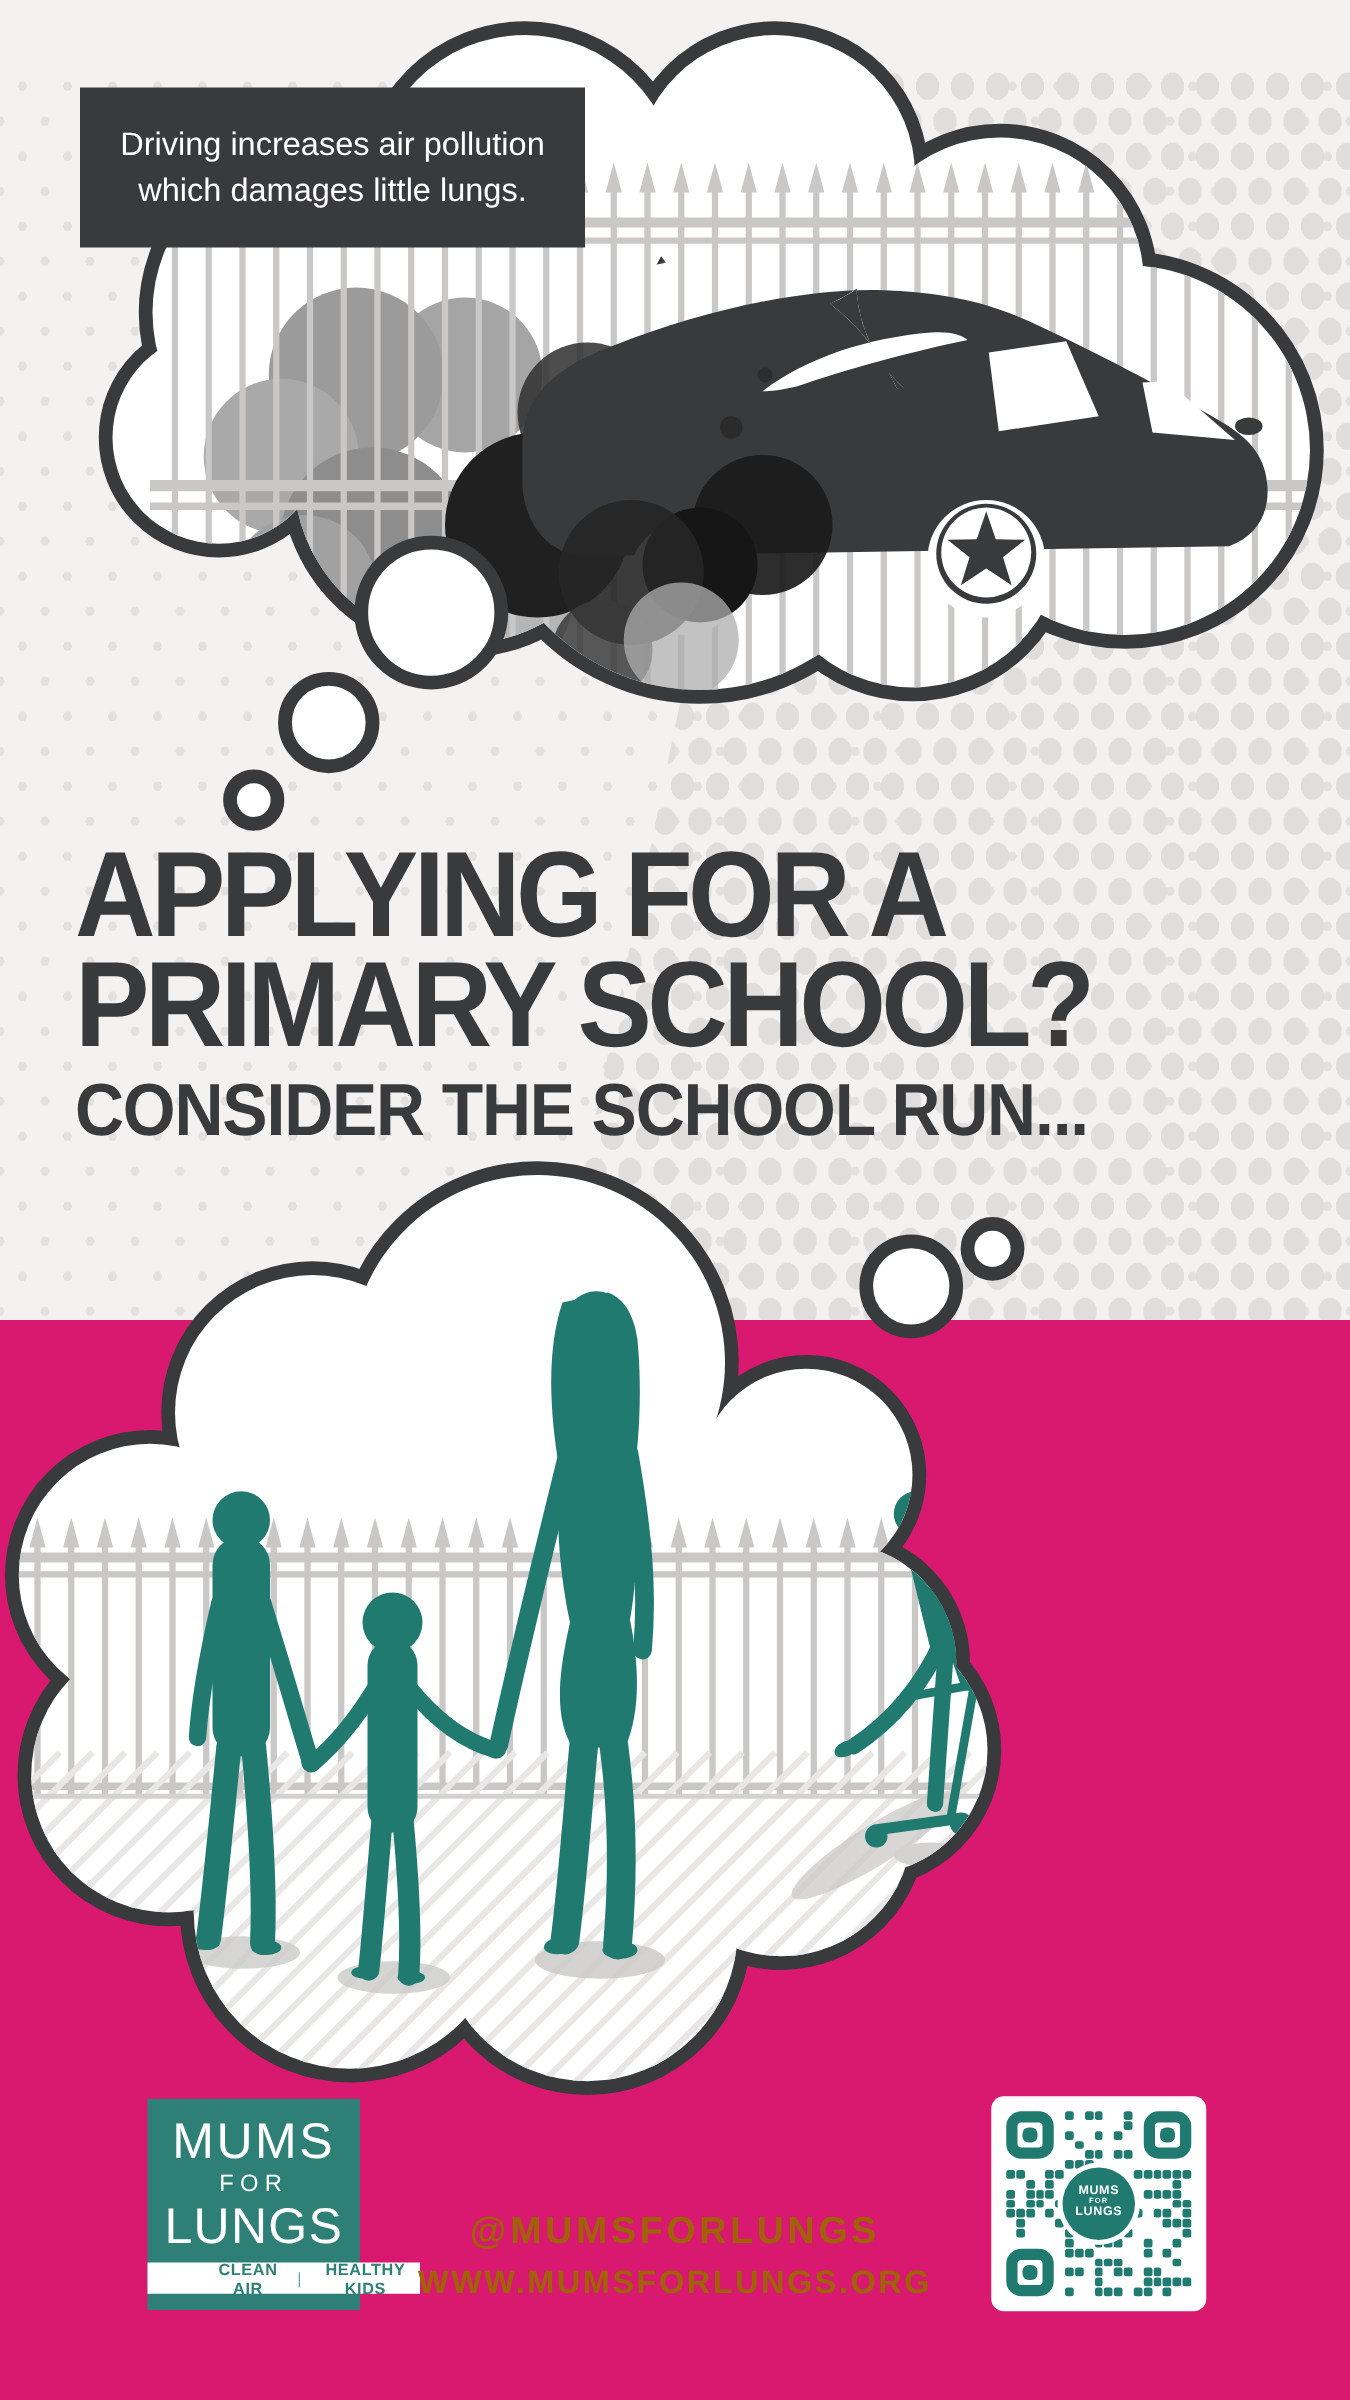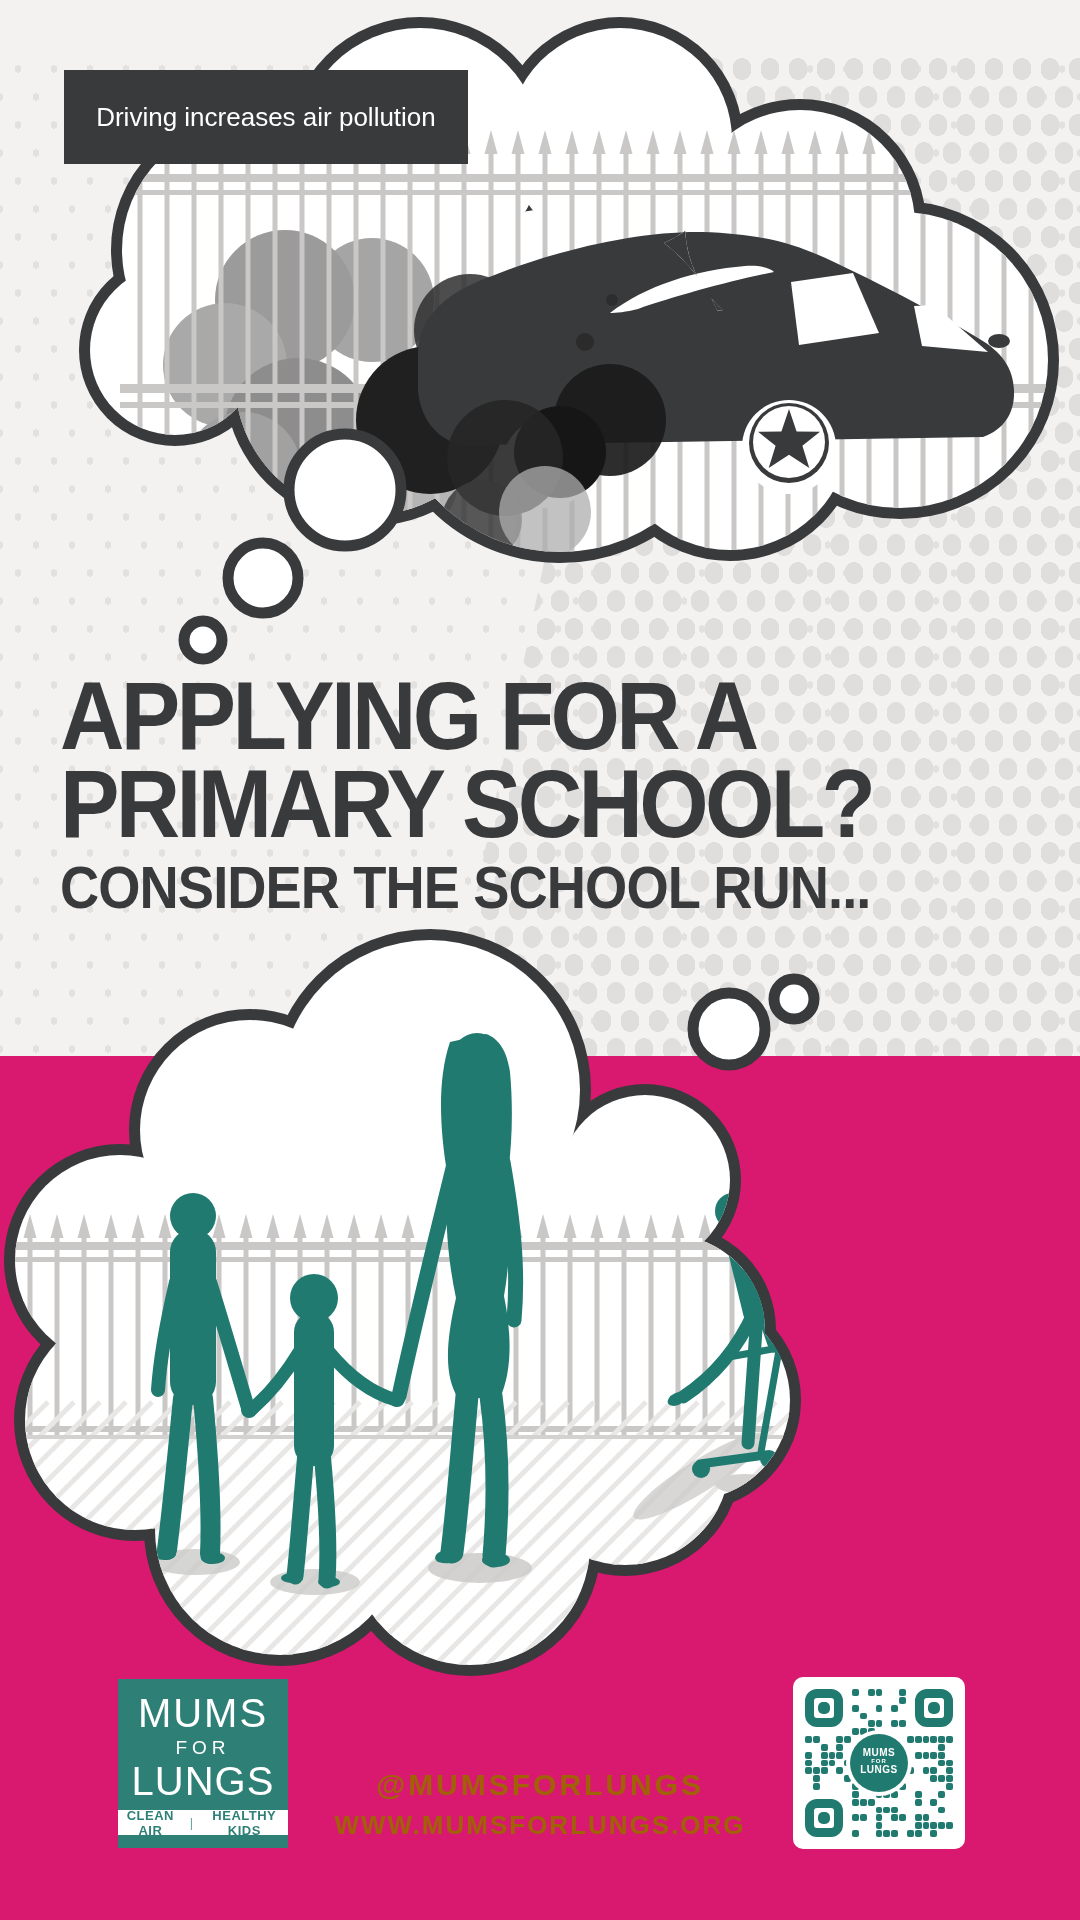--- a/index.html
+++ b/index.html
@@ -29,41 +29,41 @@
     background-position:0 0,14px 28px;
     clip-path:polygon(60% 0%,100% 0%,100% 100%,41% 100%);
   }
   svg.art{position:absolute;left:0;top:0;width:1080px;height:1920px;}
 
   .speech-box{
     position:absolute;background:var(--charcoal);color:#fff;text-align:center;
     display:flex;flex-direction:column;justify-content:center;
   }
   .speech-box .ln{white-space:nowrap;}
-  #box-top{left:64px;top:70px;width:404px;height:94px;font-size:26px;line-height:37px;}
+  #box-top{left:64px;top:70px;width:404px;height:128px;font-size:26px;line-height:37px;}
   #box-bottom{left:535px;top:1440px;width:433px;height:147px;font-size:28px;line-height:40px;}
 
   .headline{
     position:absolute;left:60px;top:672px;color:var(--charcoal);font-weight:bold;
     transform:scaleX(.92);transform-origin:left top;white-space:nowrap;
   }
   .hl-big{font-size:97px;line-height:88px;letter-spacing:-4px;}
   .hl-small{font-size:59px;line-height:76px;letter-spacing:-1px;margin-top:2px;}
 
   .logo{
     position:absolute;left:118px;top:1679px;width:170px;height:169px;
     background:var(--logo-teal);color:#fff;text-align:center;
   }
   .logo-word1{font-size:40px;letter-spacing:2px;margin-top:12px;font-weight:400;}
   .logo-word2{font-size:19px;letter-spacing:5px;margin-top:1px;}
   .logo-word3{font-size:40px;letter-spacing:1px;margin-top:0px;}
   .logo-strip{
     position:absolute;left:0;bottom:13px;width:100%;height:25px;background:#fff;
     color:var(--logo-teal);font-size:13px;font-weight:bold;letter-spacing:.5px;
-    display:flex;align-items:center;justify-content:center;gap:7px;
+    display:flex;align-items:center;justify-content:center;gap:7px;padding-left:48px;
   }
   .logo-strip .bar{font-weight:normal;opacity:.7;}
 
   .social{position:absolute;left:0;top:1768px;width:1080px;text-align:center;color:#a16207;font-weight:bold;}
   .social-handle{font-size:30px;letter-spacing:3px;}
   .social-web{font-size:26px;letter-spacing:2px;margin-top:8px;}
 
   .qr{position:absolute;left:793px;top:1677px;width:172px;height:172px;background:#fff;border-radius:10px;}
   .qr-inner{position:absolute;left:12px;top:12px;right:12px;bottom:12px;}
   .qr-grid{position:absolute;left:0;top:0;right:0;bottom:0;display:grid;
@@ -477,20 +477,21 @@
     </g>
 
     <g fill="#fff" stroke="#393a3c" stroke-width="11">
       <circle cx="729" cy="1029" r="36"></circle>
       <circle cx="794" cy="999" r="20"></circle>
     </g>
   </svg>
 
   <div class="speech-box" id="box-top">
     <div class="ln">Driving increases air pollution</div>
+    <div class="ln">which damages little lungs.</div>
   </div>
 
   <div class="headline">
     <div class="hl-big">APPLYING FOR A</div>
     <div class="hl-big">PRIMARY SCHOOL?</div>
     <div class="hl-small">CONSIDER THE SCHOOL RUN...</div>
   </div>
 
 
   <div class="logo">

